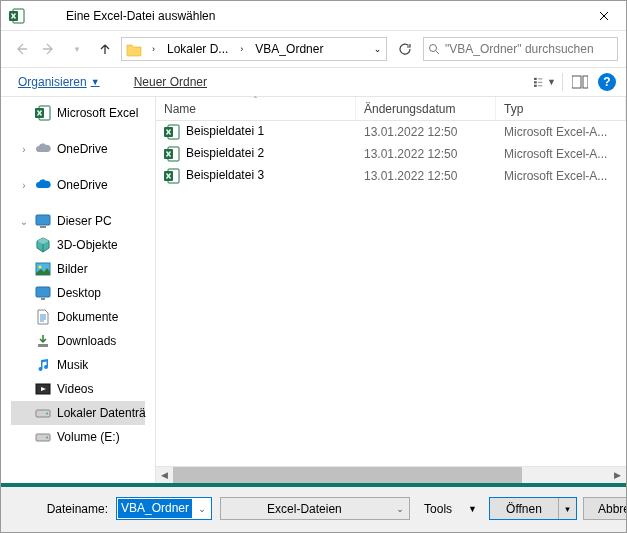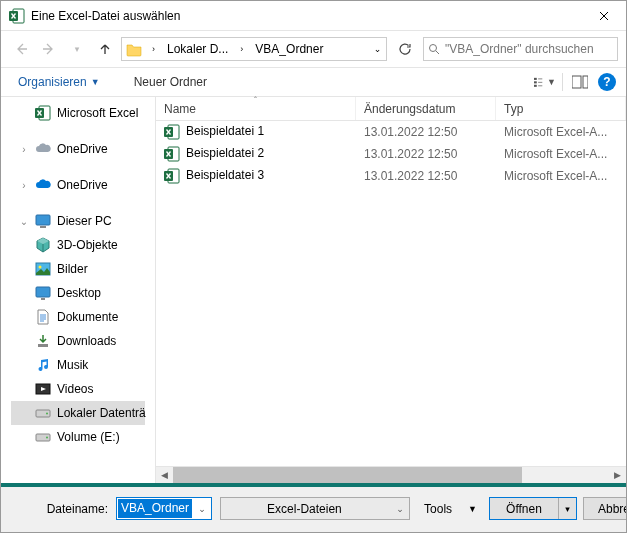--- a/index.html
+++ b/index.html
@@ -1,38 +1,38 @@
 <!DOCTYPE html>
 <html><head>
 <meta charset="utf-8">
 <style>
 * { box-sizing: border-box; margin: 0; padding: 0; font-family: "Segoe UI", Tahoma, sans-serif; font-size: 12px; }
 body { width: 627px; height: 533px; background: #fff; border: 1px solid #999; display: flex; flex-direction: column; overflow: hidden; }
 
 .titlebar { height: 30px; display: flex; align-items: center; padding: 0 0 0 8px; border-bottom: 1px solid #e5e5e5; }
 .titlebar .app-icon { width: 16px; height: 16px; margin-right: 6px; }
-.titlebar .title { flex: 1; }
+.titlebar .title { flex: 1; margin-left: 35px; }
 .titlebar .win-btn { width: 45px; height: 29px; display: flex; align-items: center; justify-content: center; cursor: pointer; }
 
 .navbar { height: 36px; display: flex; align-items: center; padding: 0 8px; gap: 4px; }
 .nav-arrow { width: 24px; height: 24px; display: flex; align-items: center; justify-content: center; color: #bbb; border-radius: 2px; }
 .nav-arrow.enabled { color: #333; cursor: pointer; }
 .breadcrumb-box { flex: 1; height: 24px; border: 1px solid #ccc; display: flex; align-items: center; background: #fff; min-width: 0; }
 .breadcrumb-box .folder-icon { width: 16px; height: 16px; margin: 0 4px; }
 .breadcrumb-seg { padding: 0 6px; height: 100%; display: flex; align-items: center; cursor: pointer; white-space: nowrap; }
 .breadcrumb-spacer { flex: 1; }
 .breadcrumb-drop { width: 18px; height: 100%; display: flex; align-items: center; justify-content: center; cursor: pointer; border-left: 1px solid transparent; }
 .refresh-btn { width: 28px; height: 24px; display: flex; align-items: center; justify-content: center; cursor: pointer; border-radius: 2px; }
 .search-box { width: 195px; height: 24px; border: 1px solid #ccc; display: flex; align-items: center; padding: 0 4px; }
 .search-box input { border: none; outline: none; flex: 1; background: transparent; color: #333; }
 .search-box input::placeholder { color: #777; }
 .search-icon { color: #777; margin-right: 4px; }
 
 .toolbar { height: 30px; border-top: 1px solid #e5e5e5; border-bottom: 1px solid #e5e5e5; background: #fff; display: flex; align-items: center; padding: 0 10px; }
-.tb-btn { display: flex; align-items: center; gap: 4px; padding: 3px 6px; cursor: pointer; border: 1px solid transparent; border-radius: 2px; color: #1a5ea8; }
+.tb-btn { display: flex; align-items: center; gap: 4px; padding: 3px 6px; cursor: pointer; border: 1px solid transparent; border-radius: 2px; color: #1a5ea8; text-decoration: underline; }
 .tb-spacer { flex: 1; }
 .tb-icon { width: 22px; height: 22px; display: flex; align-items: center; justify-content: center; cursor: pointer; margin: 0 3px; color: #555; }
 .tb-sep { width: 1px; height: 18px; background: #ddd; margin: 0 3px; }
 .help-icon { width: 18px; height: 18px; border-radius: 50%; background: #0078d7; color: #fff; display: flex; align-items: center; justify-content: center; font-weight: bold; cursor: pointer; margin-left: 4px; }
 
 .content { flex: 1; display: flex; min-height: 0; }
 .sidebar { width: 155px; overflow-y: auto; overflow-x: hidden; border-right: 1px solid #e5e5e5; position: relative; }
 .sidebar-inner { padding: 4px 10px; }
 .sb-item { display: flex; align-items: center; height: 24px; padding: 0 0 0 8px; cursor: pointer; gap: 6px; white-space: nowrap; }
 .sb-item.selected { background: #ddd; }

